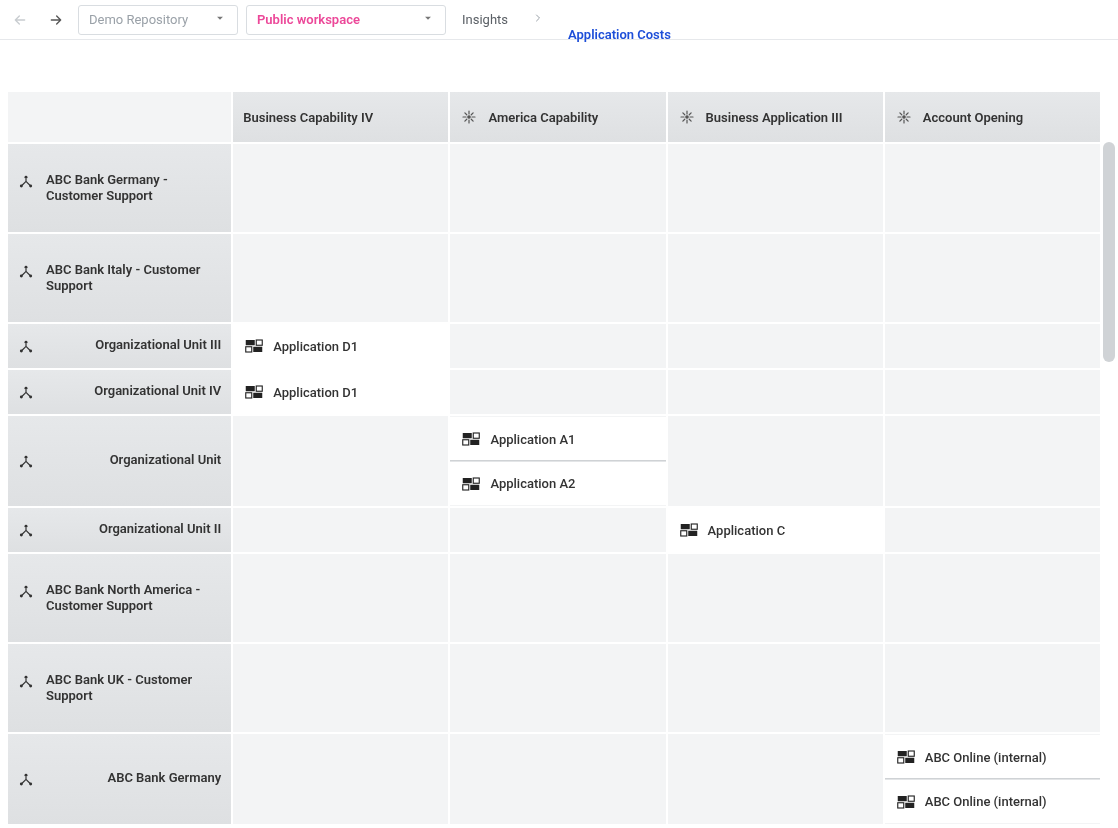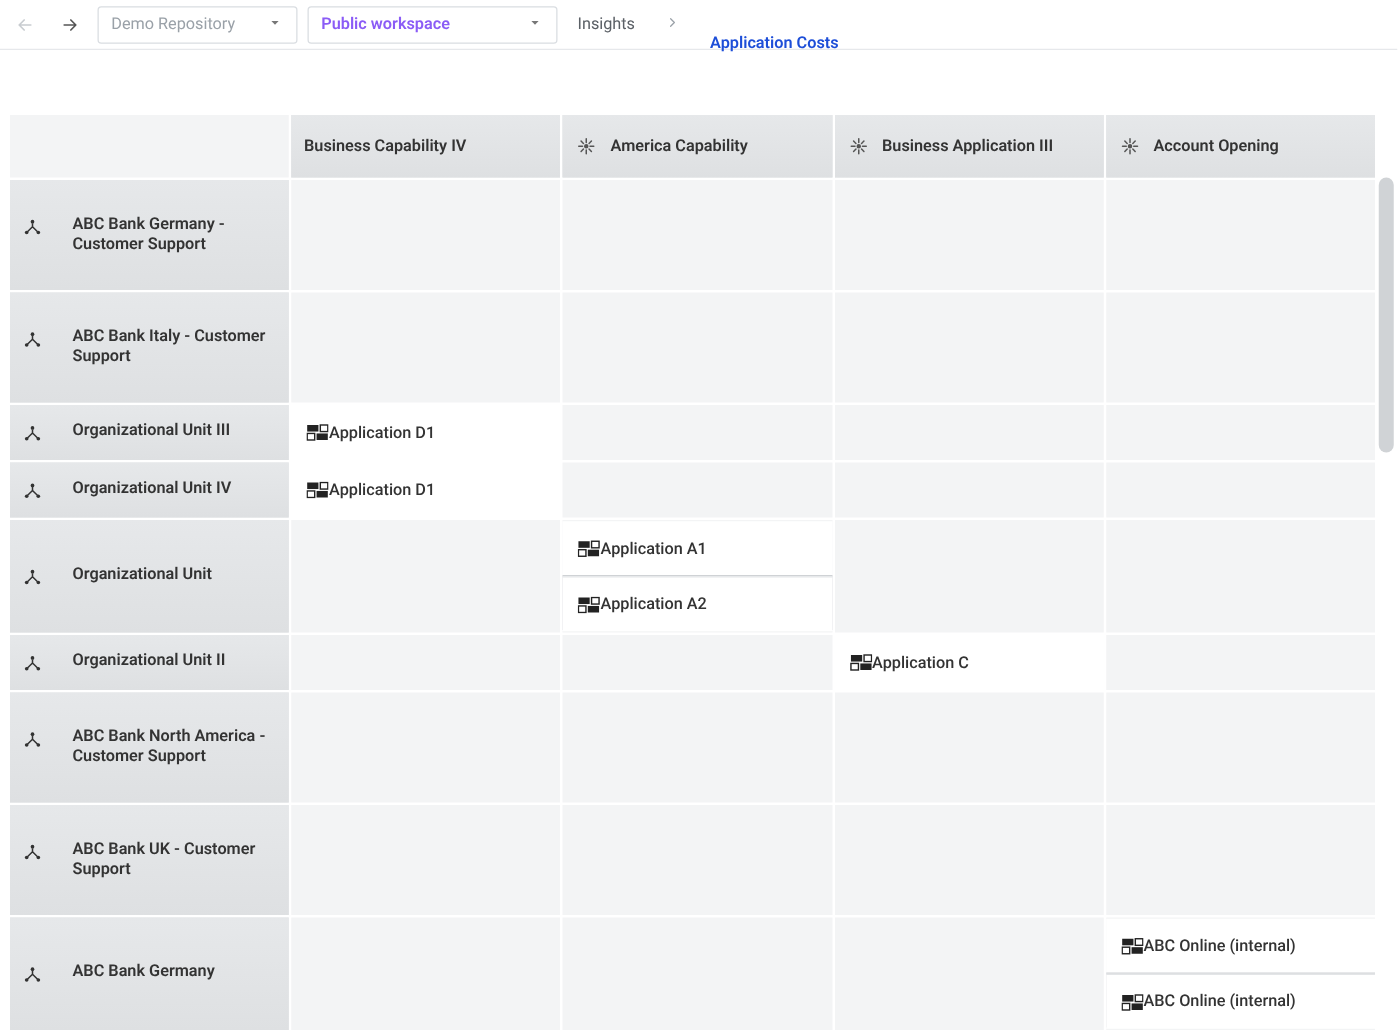--- a/index.html
+++ b/index.html
@@ -33,21 +33,21 @@
 
   .select {
     display: flex; align-items: center;
     height: 30px;
     padding: 0 10px;
     border: 1px solid #d9dde1;
     border-radius: 3px;
     background: #fff;
     font-size: 13px;
     cursor: pointer;
-    color: #8b5cf6;
+    color: #ec4899;
     gap: 10px;
   }
   .select.muted { color: #9aa1a8; }
   .select .sel-label { flex: 1; white-space: nowrap; }
   .select .caret { color: #777; }
   #repo-select { width: 160px; }
   #ws-select { width: 200px; font-weight: 600;}
 
   .breadcrumb {
     display: flex; align-items: center;
@@ -100,37 +100,37 @@
 
   .row-head {
     background: #e3e5e7;
     background-image: linear-gradient(#e6e8ea, #dee0e2);
     color: #333;
     font-weight: 600;
     padding: 6px 10px;
     text-align: left;
   }
   .row-head .row-inner {
-    display: flex; align-items: flex-start; gap: 24px;
+    display: flex; align-items: flex-start; gap: 12px; justify-content: space-between;
   }
   .row-head svg { width: 16px; height: 16px; flex: 0 0 auto; margin-top: 2px; color:#333;}
   .row-head .row-label { line-height: 1.25; }
 
   .data-cell {
     background: #f3f4f5;
     padding: 0;
   }
   .row-tall .row-head, .row-tall .data-cell { height: 88px; }
   .row-short .row-head, .row-short .data-cell { height: 44px; }
   .row-double .row-head, .row-double .data-cell { height: 90px; }
 
   .app-tile {
     background: #fff;
     height: 44px;
-    display: flex; align-items: center; 
+    display: flex; align-items: center; gap: 10px;
     padding: 0 12px;
     color: #333;
     font-weight: 500;
   }
   .app-tile + .app-tile { border-top: 1px solid #e3e5e7; box-shadow: 0 -1px 0 #cfd2d5; }
   .app-tile svg { width: 18px; height: 14px; color: #222; flex: 0 0 auto;}
 
   
   .vscroll {
     position: absolute;

